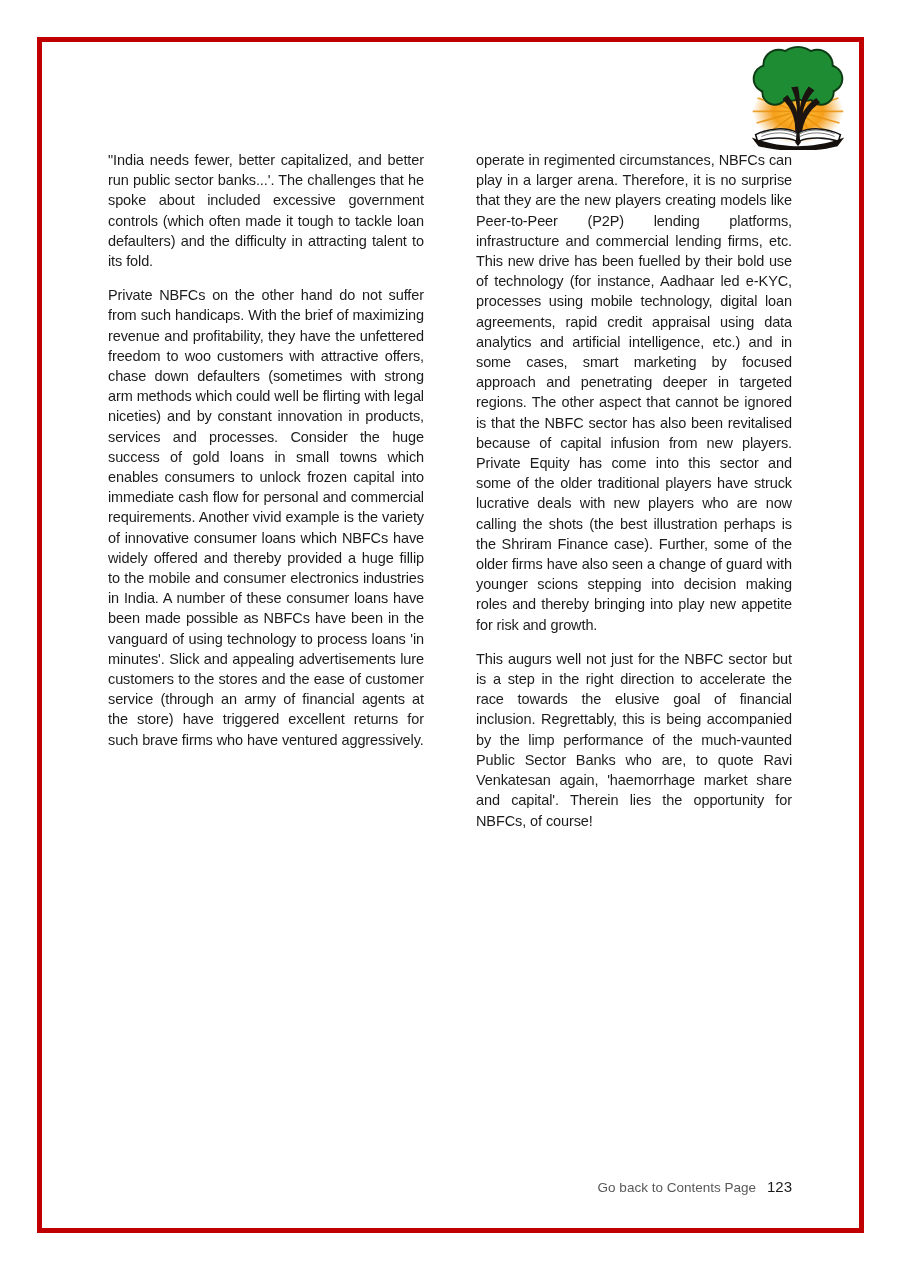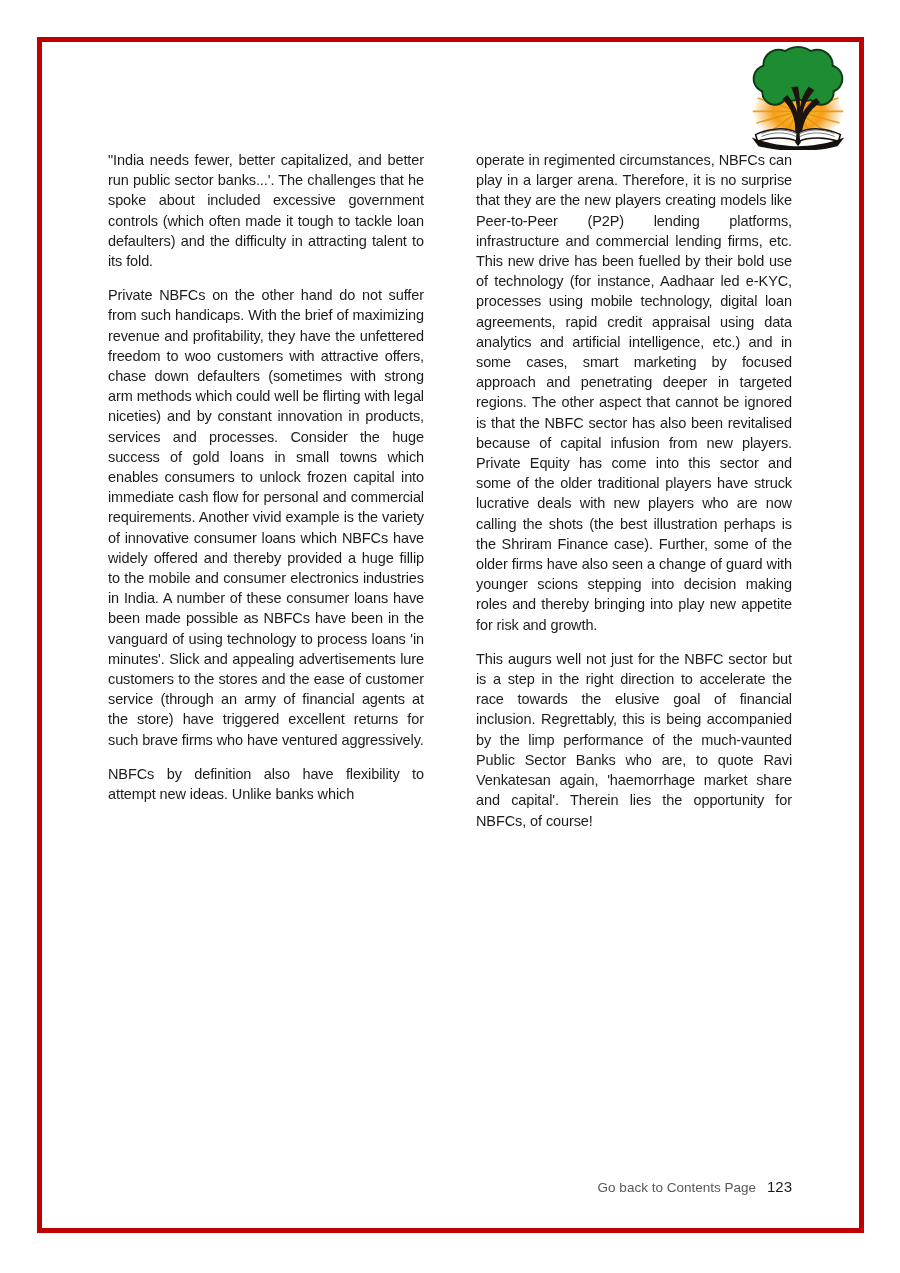--- a/index.html
+++ b/index.html
@@ -150,21 +150,20 @@
       <path d="M12 97 C30 104 48 106 60 106 C72 106 90 104 108 97 L101 106 C85 110 70 111 60 111 C50 111 35 110 19 106 Z" fill="#15100B"></path>
       <path d="M60 92 L57 102 L60 106 L63 102 Z" fill="#15100B"></path>
     </g>
   </svg>
 </div>
 
 <div class="columns">
   <div class="col">
     <p>"India needs fewer, better capitalized, and better run public sector banks...'. The challenges that he spoke about included excessive government controls (which often made it tough to tackle loan defaulters) and the difficulty in attracting talent to its fold.</p>
     <p>Private NBFCs on the other hand do not suffer from such handicaps. With the brief of maximizing revenue and profitability, they have the unfettered freedom to woo customers with attractive offers, chase down defaulters (sometimes with strong arm methods which could well be flirting with legal niceties) and by constant innovation in products, services and processes. Consider the huge success of gold loans in small towns which enables consumers to unlock frozen capital into immediate cash flow for personal and commercial requirements. Another vivid example is the variety of innovative consumer loans which NBFCs have widely offered and thereby provided a huge fillip to the mobile and consumer electronics industries in India. A number of these consumer loans have been made possible as NBFCs have been in the vanguard of using technology to process loans 'in minutes'. Slick and appealing advertisements lure customers to the stores and the ease of customer service (through an army of financial agents at the store) have triggered excellent returns for such brave firms who have ventured aggressively.</p>
-    <p>NBFCs by definition also have flexibility to attempt new ideas. Unlike banks which</p>
   </div>
   <div class="col">
     <p>operate in regimented circumstances, NBFCs can play in a larger arena. Therefore, it is no surprise that they are the new players creating models like Peer-to-Peer (P2P) lending platforms, infrastructure and commercial lending firms, etc. This new drive has been fuelled by their bold use of technology (for instance, Aadhaar led e-KYC, processes using mobile technology, digital loan agreements, rapid credit appraisal using data analytics and artificial intelligence, etc.) and in some cases, smart marketing by focused approach and penetrating deeper in targeted regions. The other aspect that cannot be ignored is that the NBFC sector has also been revitalised because of capital infusion from new players. Private Equity has come into this sector and some of the older traditional players have struck lucrative deals with new players who are now calling the shots (the best illustration perhaps is the Shriram Finance case). Further, some of the older firms have also seen a change of guard with younger scions stepping into decision making roles and thereby bringing into play new appetite for risk and growth.</p>
     <p>This augurs well not just for the NBFC sector but is a step in the right direction to accelerate the race towards the elusive goal of financial inclusion. Regrettably, this is being accompanied by the limp performance of the much-vaunted Public Sector Banks who are, to quote Ravi Venkatesan again, 'haemorrhage market share and capital'. Therein lies the opportunity for NBFCs, of course!</p>
   </div>
 </div>
 
 <div class="footer">
   <a class="footer-link">Go back to Contents Page</a>
   <span class="page-number">123</span>

